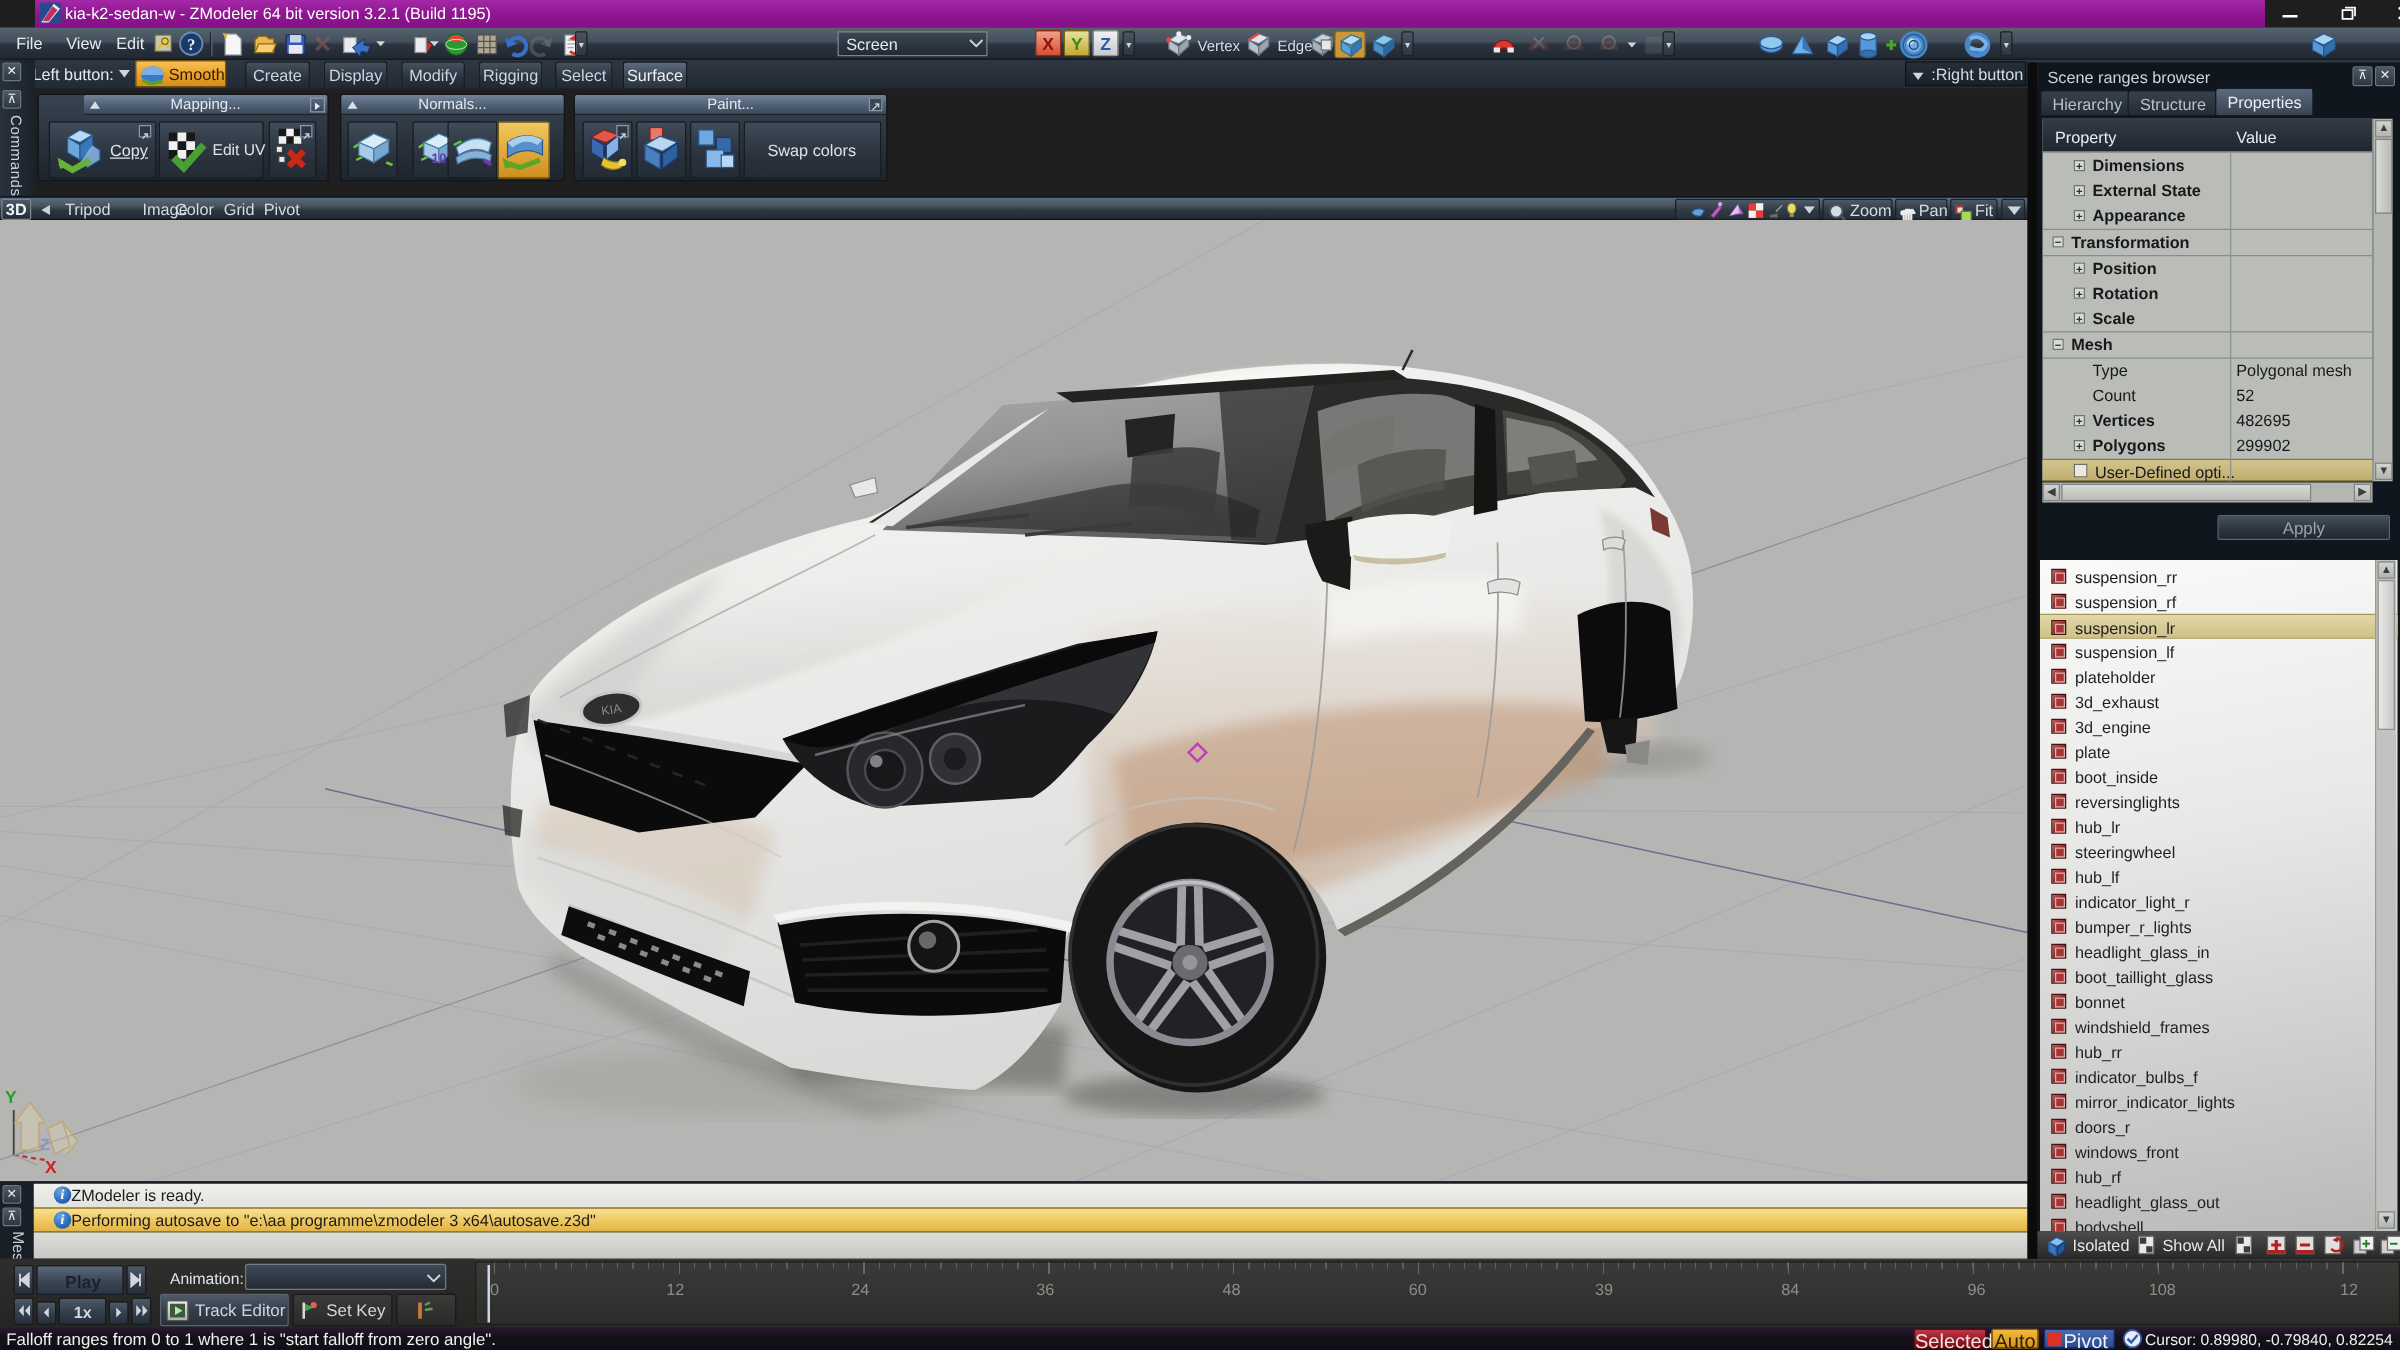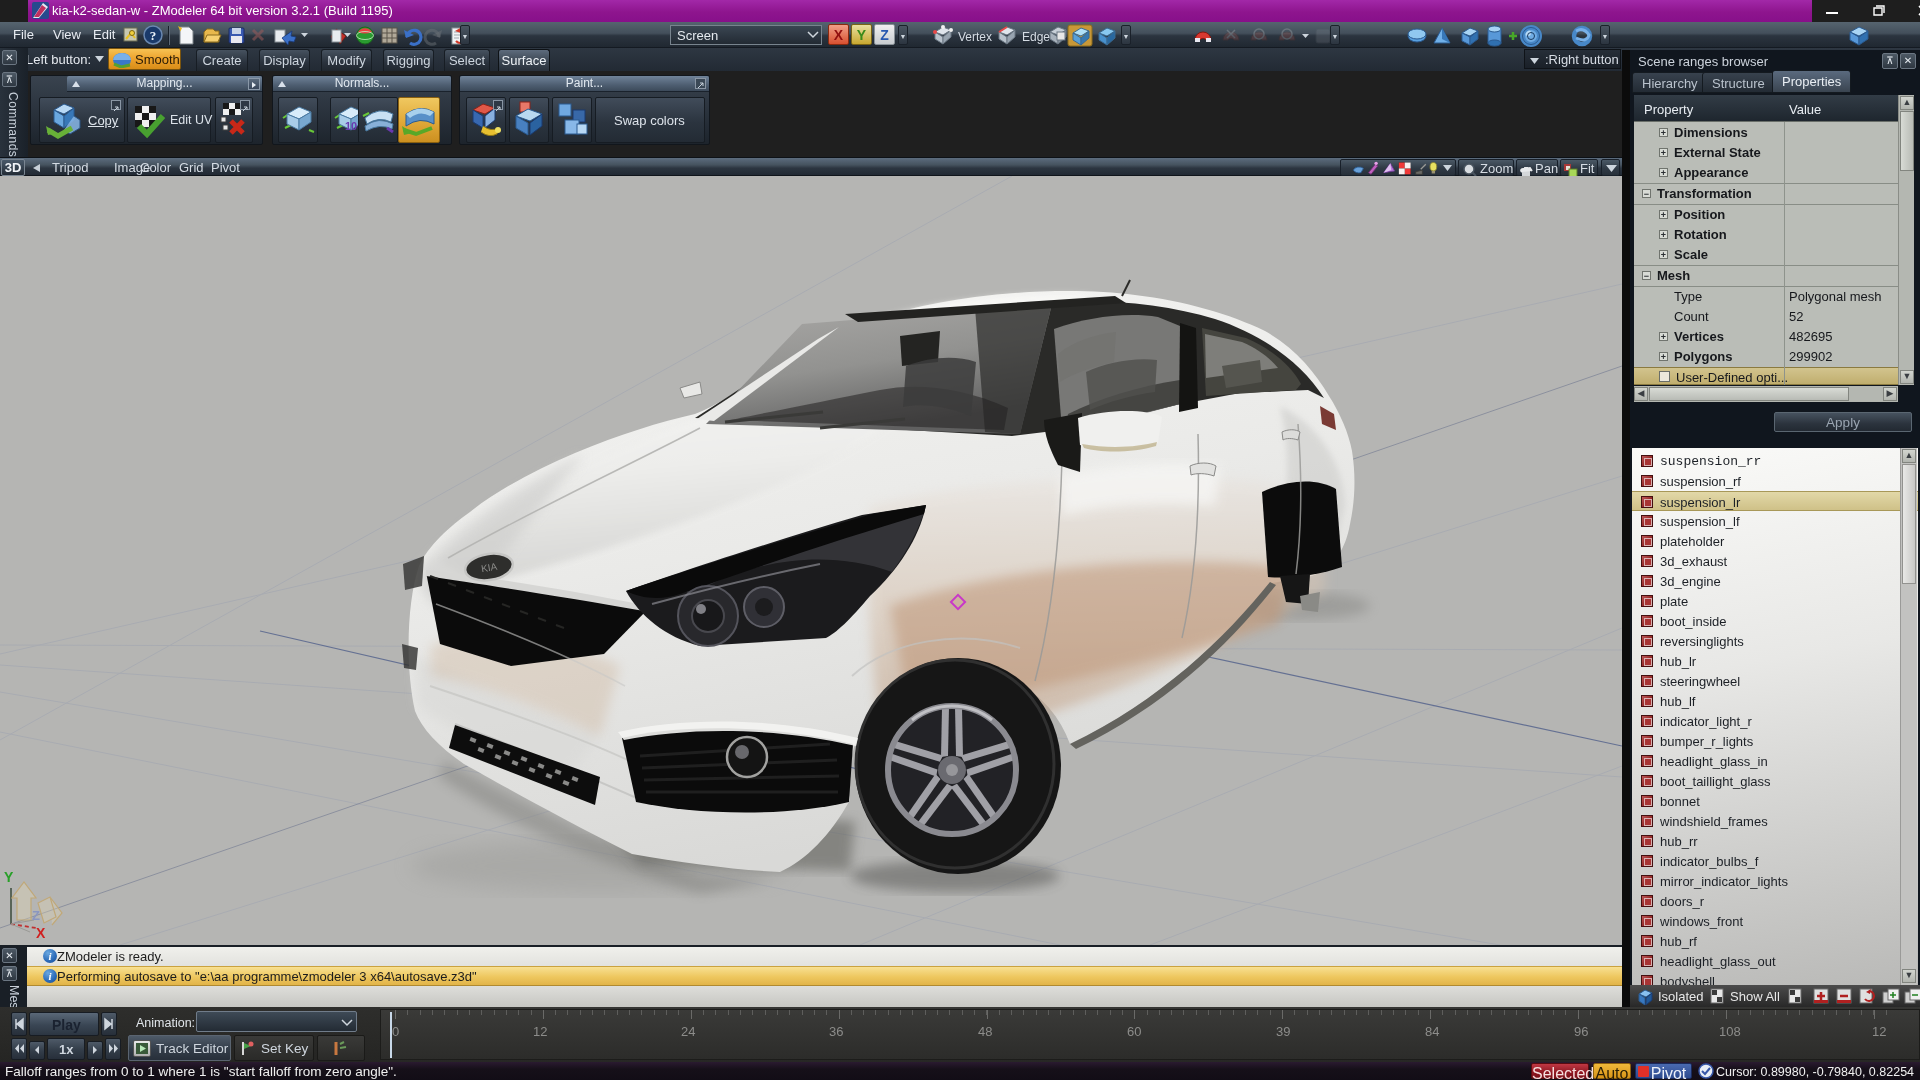--- a/index.html
+++ b/index.html
@@ -11,21 +11,21 @@
 #titlebar { left:0; top:0; width:1784px; height:22px;
   background:linear-gradient(#a228a8,#8e158e 55%,#87108a); color:#fff;margin-left:28px; }
 #titlebar .ttext { position:absolute; left:24px; top:3px; font-size:13px; color:#ffffff; }
 #appicon { position:absolute; left:3px; top:1px; width:19px; height:19px; }
 
 
 #menubar { left:0; top:22px; width:1920px; height:26px;
   background:linear-gradient(#56646f,#434f5b 45%,#2b343f 55%,#202831);
   border-bottom:1px solid #141a22; }
 .menuitem { position:absolute; top:5px; color:#e8ecf2; font-size:13px; }
-#screendd { position:absolute; left:670px; top:3px; width:152px; height:20px;
+#screendd { position:absolute; left:670px; top:3px; width:120px; height:20px;
   background:linear-gradient(#3a4652,#222a33); border:1px solid #78848e; color:#e4e9ee; font-size:13px; }
 .xyz { position:absolute; top:2px; width:21px; height:21px; border-radius:2px; font-weight:bold; font-size:14px; text-align:center; line-height:21px; }
 .ovf { position:absolute; width:10px; height:20px; top:3px; background:linear-gradient(#4a5662,#2c3540); border:1px solid #1a212a; border-radius:2px; color:#cdd5dd; font-size:7px; text-align:center; line-height:22px; }
 
 
 #tabsrow { left:0; top:48px; width:1920px; height:23px;
   background:linear-gradient(#2e3742,#222a34); }
 .tab { position:absolute; top:1px; height:22px; padding:3px 0 0 0; text-align:center; font-size:13px; color:#cdd5de;
   background:linear-gradient(#46525f,#2a323d 60%,#20272f); border:1px solid #171d24; border-bottom:none;
   border-radius:3px 3px 0 0; }
@@ -929,21 +929,21 @@
       <div class="scrollbtn" style="left:1px;top:275px;width:14px;height:14px;">▼</div>
       <div style="position:absolute;left:1px;top:16px;width:14px;height:60px;background:linear-gradient(90deg,#d8dbd5,#b8bbb5);border:1px solid #82857f;"></div>
     </div>
     <div id="hscroll">
       <div class="scrollbtn" style="left:0px;top:1px;width:14px;height:14px;">◀</div>
       <div class="scrollbtn" style="left:249px;top:1px;width:14px;height:14px;">▶</div>
       <div style="position:absolute;left:15px;top:1px;width:200px;height:14px;background:linear-gradient(#d8dbd5,#b8bbb5);border:1px solid #82857f;"></div>
     </div>
     <div id="applybtn">Apply</div>
     <div id="nodelist">
-      <div class="nrow" style="top:3px;font-family:Liberation Mono, monospace;">
+      <div class="nrow" style="top:3px;">
           <div class="nicon"></div>
           <span class="nlabel">suspension_rr</span>
         </div>
       <div class="nrow" style="top:23px;">
           <div class="nicon"></div>
           <span class="nlabel">suspension_rf</span>
         </div>
       <div class="nrow" style="top:43px; background:linear-gradient(#e2d8a8,#cfc188); border-top:1px solid #a89858; border-bottom:1px solid #a89858;">
           <div class="nicon"></div>
           <span class="nlabel">suspension_lr</span>

